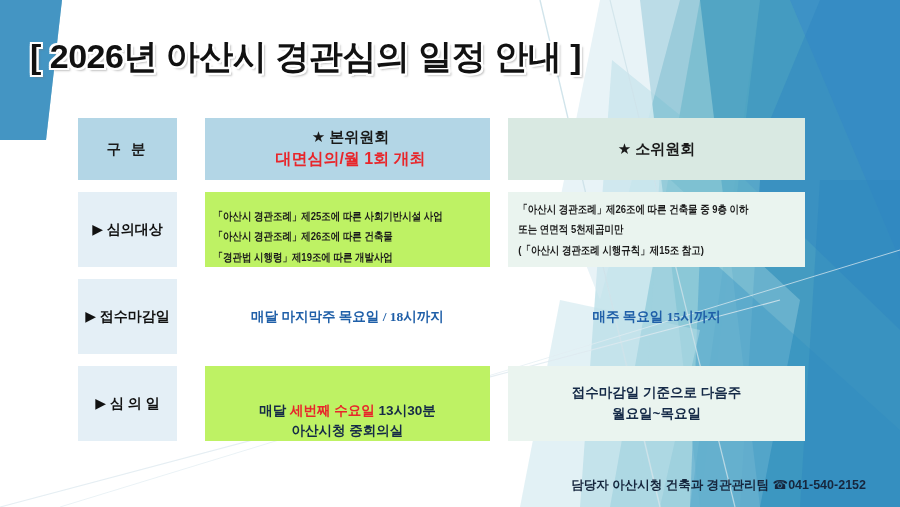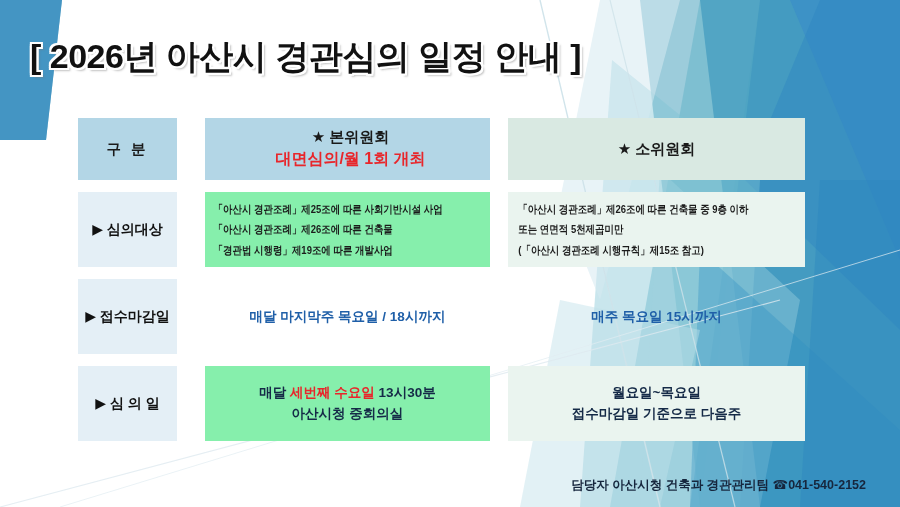--- a/index.html
+++ b/index.html
@@ -43,29 +43,29 @@
   .row-head .c-main{background:#b3d6e6;align-items:center;padding-left:6px;}
   .row-head .c-sub{background:#d9e9e2;align-items:center;}
   .hd-title{font-size:15px;font-weight:bold;color:#1a1a1a;text-align:center;line-height:1.25;}
   .hd-sub{font-size:16px;font-weight:bold;color:#e8262b;text-align:center;line-height:1.3;margin-top:2px;}
   .label-txt{font-size:14.5px;font-weight:bold;color:#1a1a1a;text-align:center;letter-spacing:3px;}
 
   
   .row-body{height:75px;}
   .row-body .c-label{background:#e4eff6;align-items:center;justify-content:center;}
   .lbl-arrow{font-size:14px;font-weight:bold;color:#111;text-align:center;white-space:nowrap;}
-  .tint-blue{background:#86efac;}
+  .tint-blue{background:#bef264;justify-content:flex-end;}
   .tint-mint{background:#eaf4ef;}
   .tint-none{background:transparent;}
 
   .legal{font-size:11px;color:#1b1b1b;font-weight:bold;line-height:1.85;
          padding:0 4px 0 10px;transform:scaleX(.86);transform-origin:left center;white-space:nowrap;}
   .legal-r{padding-left:12px;}
 
-  .blue-line{font-size:13.5px;font-weight:bold;color:#1f5fa8;text-align:center;line-height:1.45;}
+  .blue-line{font-size:13.5px;font-weight:bold;color:#1f5fa8;text-align:center;line-height:1.45;font-family:Liberation Serif, serif;}
   .dark-line{font-size:13.5px;font-weight:bold;color:#152a47;text-align:center;line-height:1.5;}
   .hl-red{color:#e8262b;}
 
   
   .footer{
     position:absolute;right:34px;bottom:13px;z-index:7;
     font-size:12.5px;font-weight:bold;color:#16263d;white-space:nowrap;
   }
 </style>
 </head>
@@ -153,22 +153,22 @@
       <div class="cell c-label">
         <span class="lbl-arrow">▶ 심 의 일</span>
       </div>
       <div class="cell c-main tint-blue">
         <div class="dark-line">
           <span>매달 </span><span class="hl-red">세번째 수요일</span><span> 13시30분</span>
         </div>
         <div class="dark-line">아산시청 중회의실</div>
       </div>
       <div class="cell c-sub tint-mint">
+        <div class="dark-line">접수마감일 기준으로 다음주</div>
         <div class="dark-line">월요일~목요일</div>
-        <div class="dark-line">접수마감일 기준으로 다음주</div>
       </div>
     </div>
 
   </div>
 
   <div class="footer">담당자 아산시청 건축과 경관관리팀 ☎041-540-2152</div>
 
 </div>
 
 </body></html>

